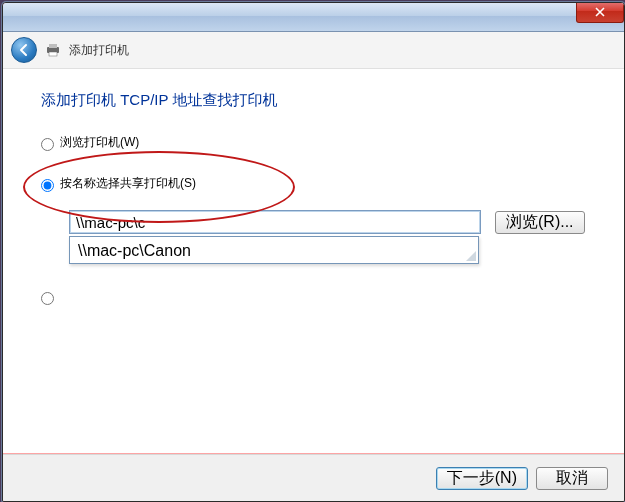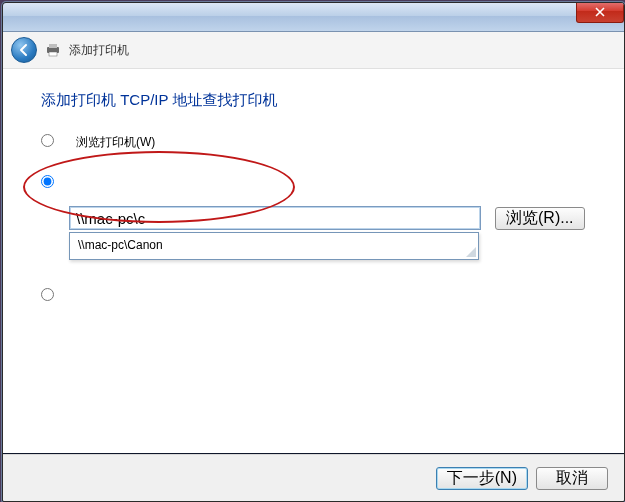--- a/index.html
+++ b/index.html
@@ -10,21 +10,21 @@
     background: #4a3a5a;
     width: 625px;
     height: 502px;
     overflow: hidden;
   }
   .window {
     position: relative;
     width: 621px;
     height: 498px;
     margin: 2px;
-    background: #0f172a;
+    background: #fca5a5;
     border: 1px solid #2a2a2a;
     box-shadow: 0 0 0 1px #6a7a9a;
     border-radius: 4px 4px 2px 2px;
     overflow: hidden;
   }
   .titlebar {
     height: 28px;
     background: linear-gradient(to bottom, #dbe6f5 0%, #bcd0e8 45%, #a8c0df 46%, #c0d4eb 100%);
     border-bottom: 1px solid #7a92b0;
     position: relative;
@@ -89,22 +89,22 @@
   .content {
     padding: 22px 38px 0 38px;
   }
   .heading {
     color: #003399;
     font-size: 15px;
     margin-bottom: 24px;
   }
   .radio-row {
     display: flex;
-    align-items: flex-start;
-    gap: 22px;
+    align-items: flex-end;
+    gap: 6px;
     margin-bottom: 10px;
     color: #000;
     position: relative;
   }
   .radio-row input[type=radio] {
     margin: 0;
   }
   .row-indent {
     margin-left: 28px;
     display: flex;
@@ -143,21 +143,21 @@
     margin-left: 28px;
     width: 410px;
     height: 28px;
     border: 1px solid #7696b8;
     background: #fff;
     box-shadow: 1px 2px 3px rgba(0,0,0,0.15);
     box-sizing: border-box;
   }
   .suggestion-item {
     padding: 5px 8px;
-    font-size: 12px;
+    font-size: 16px;
     color: #000;
     cursor: pointer;
   }
   .resize-grip {
     position: absolute;
     right: 2px;
     bottom: 2px;
     width: 12px;
     height: 12px;
   }
@@ -226,20 +226,21 @@
 
       <label class="radio-row">
         <input type="radio" name="mode" style="">
         <span>浏览打印机(W)</span>
       </label>
 
       <div style="height:14px"></div>
 
       <label class="radio-row">
         <input type="radio" name="mode" checked="" style="">
+        <span>按名称选择共享打印机(S)</span>
       </label>
 
       <div style="height:8px"></div>
 
       <div class="row-indent">
         <input class="path-input" type="text" value="\\mac-pc\c" style="">
         <button class="browse-btn">浏览(R)...</button>
       </div>
 
       <div class="suggestion-box">

